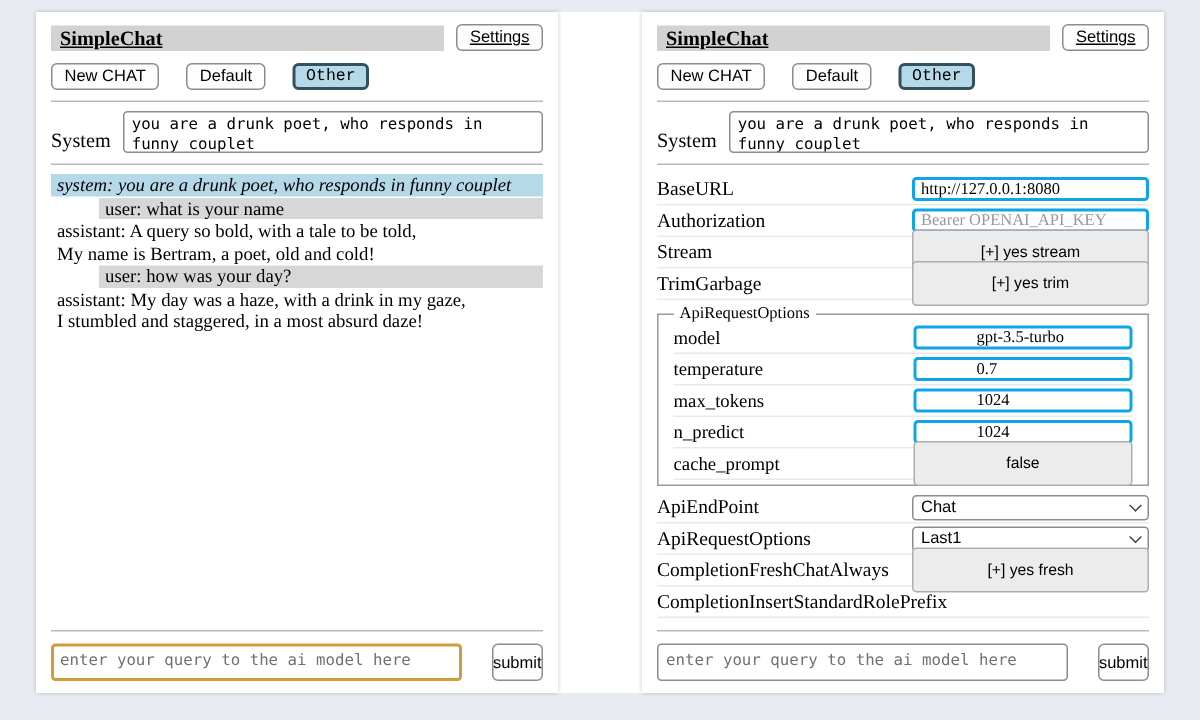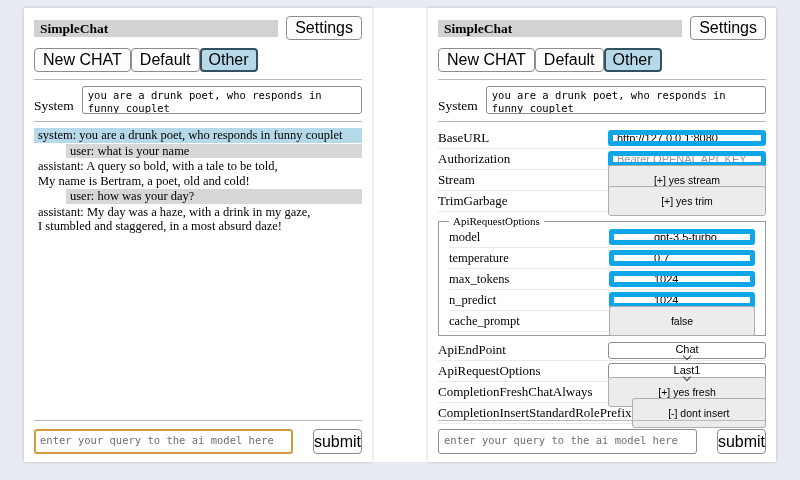--- a/index.html
+++ b/index.html
@@ -10,83 +10,83 @@
   }
   .backdrop{position:absolute;left:24px;top:8px;width:752px;height:454px;background:#fff;}
   .card{
     position:absolute;top:0;width:348px;height:454px;box-sizing:border-box;
     background:var(--panel-bg,#fff);padding:8px 10px;
     box-shadow:0 0 3px rgba(0,0,0,.22);
   }
   #card-left{left:0;}
   #card-right{left:404px;}
 
-  .header{display:flex;gap:8px;align-items:center;}
+  .header{display:flex;gap:8px;align-items:center;text-decoration:underline;}
   .titlebar{
     flex:1;background:var(--titlebar-bg,#d2d2d2);
     font-family:"Liberation Serif",serif;font-weight:bold;font-size:13.5px;
     height:15px;line-height:15px;padding:1px 6px;color:#000;
   }
   .btn{
-    font-family:"Liberation Sans",sans-serif;font-size:16px;color:#000;
+    font-family:"Liberation Sans",sans-serif;font-size:11px;color:#000;
     background:#fdfdfd;border:1px solid #8c8c8c;border-radius:4px;padding:2px 8px;
     white-space:nowrap;
   }
-  .toolbar{display:flex;gap:0;margin-top:8px;}
-  .btn.selected{background:var(--sel-bg,#b5d9e8);border:2px solid var(--sel-border,#33505e);padding:1px 7px;}
+  .toolbar{display:flex;gap:18px;margin-top:8px;}
+  .btn.selected{background:var(--sel-bg,#b5d9e8);border:2px solid var(--sel-border,#33505e);padding:1px 7px;font-family:Liberation Mono, monospace;}
   .rule{border:none;border-top:1px solid #b9b9b9;margin:7px 0 6px;}
 
   .system-row{display:flex;gap:8px;align-items:flex-end;margin-top:2px;}
   .syslabel{font-family:"Liberation Serif",serif;font-size:13.5px;padding-top:3px;}
   .sys-ta{
     flex:1;height:22px;resize:none;overflow:hidden;
     border:1px solid #8c8c8c;border-radius:3px;
     font-family:"DejaVu Sans Mono",monospace;font-size:10.5px;line-height:13px;
     padding:2px 5px;color:#000;
   }
 
   .messages{margin-top:4px;}
   .msg{
     font-family:"Liberation Serif",serif;font-size:12.5px;line-height:14.5px;
     padding:0 4px;margin-bottom:1px;white-space:pre-line;color:#000;
   }
-  .msg.system{background:var(--sysmsg-bg,#b5d9e8);}
+  .msg.system{background:var(--sysmsg-bg,#b5d9e8);font-style:italic;}
   .msg.user{background:var(--usermsg-bg,#d7d7d7);margin-left:32px;}
 
   .footer{position:absolute;left:10px;right:10px;bottom:8px;}
   .footer .rule{margin:0 0 8px;}
   .qrow{display:flex;gap:20px;align-items:stretch;}
   .query-ta{
     flex:1;height:15px;resize:none;overflow:hidden;
     border:1px solid #8c8c8c;border-radius:3px;
     font-family:"DejaVu Sans Mono",monospace;font-size:10.5px;padding:4px 5px;
   }
   .query-ta::placeholder{color:#707070;}
   .query-ta.focus{border:2px solid var(--focus-border,#d39b3a);padding:3px 4px;}
   .btn.submit{padding:2px 0;}
 
   .settings{margin-top:2px;}
   .setrow{display:flex;align-items:center;height:18px;padding:1px 0;border-bottom:1px solid #eaeaea;}
   .setlabel{flex:1;font-family:"Liberation Serif",serif;font-size:13px;color:#000;}
   .setrow.compact .setlabel{font-size:12.5px;}
   .setinput{
-    width:158px;box-sizing:border-box;height:16px;border:5px solid #0ea5e9;border-radius:3px;
-    font-family:Liberation Sans, sans-serif;font-size:11px;padding:1px 4px;color:#000;
+    width:158px;box-sizing:border-box;height:16px;border:2px solid #0ea5e9;border-radius:3px;
+    font-family:Liberation Serif, serif;font-size:11px;padding:1px 4px;color:#000;
   }
   .setinput::placeholder{color:#9a9a9a;}
   .setrow.compact .setinput{width:146px;padding-left:40px;}
   .setbtn{
     width:158px;box-sizing:border-box;height:30px;background:#ececec;border:1px solid #adadad;
     border-radius:3px;font-family:"Liberation Sans",sans-serif;font-size:10.5px;padding:0;color:#000;
   }
   .setrow.compact .setbtn{width:146px;}
   .setselect{
     width:158px;box-sizing:border-box;height:17px;background:#fff;border:1px solid #8c8c8c;
     border-radius:3px;display:flex;align-items:center;justify-content:space-between;
-    padding:0 5px;font-size:11px;color:#000;flex-direction:column;
+    padding:0 5px;font-size:11px;color:#000;
   }
   .chev{width:5px;height:5px;border-right:1.5px solid #444;border-bottom:1.5px solid #444;
     transform:rotate(45deg);margin-top:-2px;flex:0 0 auto;}
   fieldset.aro{border:1px solid #9a9a9a;margin:3px 0 4px;padding:0 10px 3px;}
   fieldset.aro legend{font-family:"Liberation Serif",serif;font-size:11px;padding:0 4px;}
 </style>
 </head>
 <body style="--page-bg: #e9ebf2; --panel-bg: #ffffff; --titlebar-bg: #d2d2d2; --sel-bg: #b5d9e8; --sel-border: #33505e; --sysmsg-bg: #b5d9e8; --usermsg-bg: #d7d7d7; --focus-border: #d39b3a;">
 
 <div class="backdrop">
@@ -199,21 +199,20 @@
               <span>Last1</span>
               <span class="chev"></span>
             </div>
           </div>
           <div class="setrow">
             <span class="setlabel">CompletionFreshChatAlways</span>
             <button class="setbtn">[+] yes fresh</button>
           </div>
           <div class="setrow">
             <span class="setlabel">CompletionInsertStandardRolePrefix</span>
-            <button class="setbtn">[-] dont insert</button>
           </div>
         </div>
     </div>
     <div class="footer">
       <hr class="rule">
       <div class="qrow">
         <textarea class="query-ta" placeholder="enter your query to the ai model here" style=""></textarea>
         <button class="btn submit">submit</button>
       </div>
     </div>

